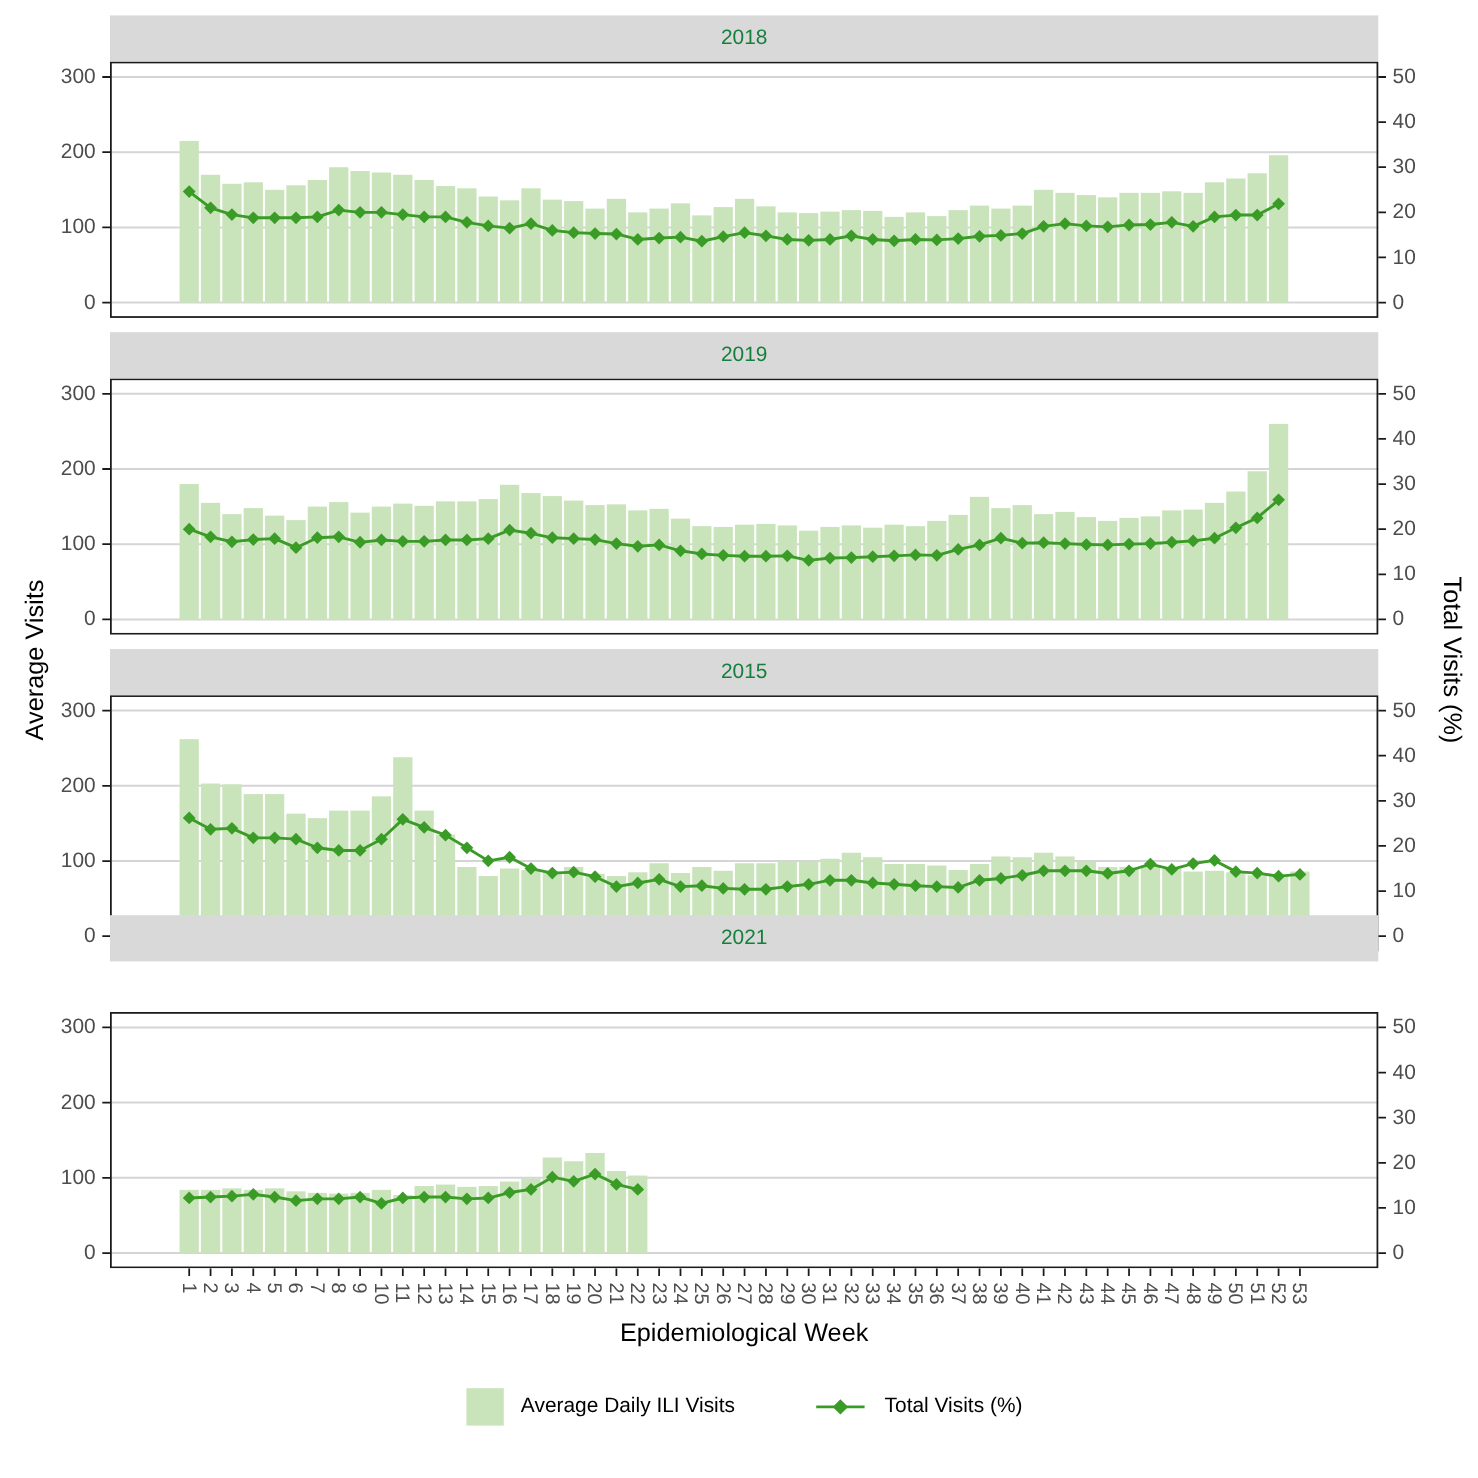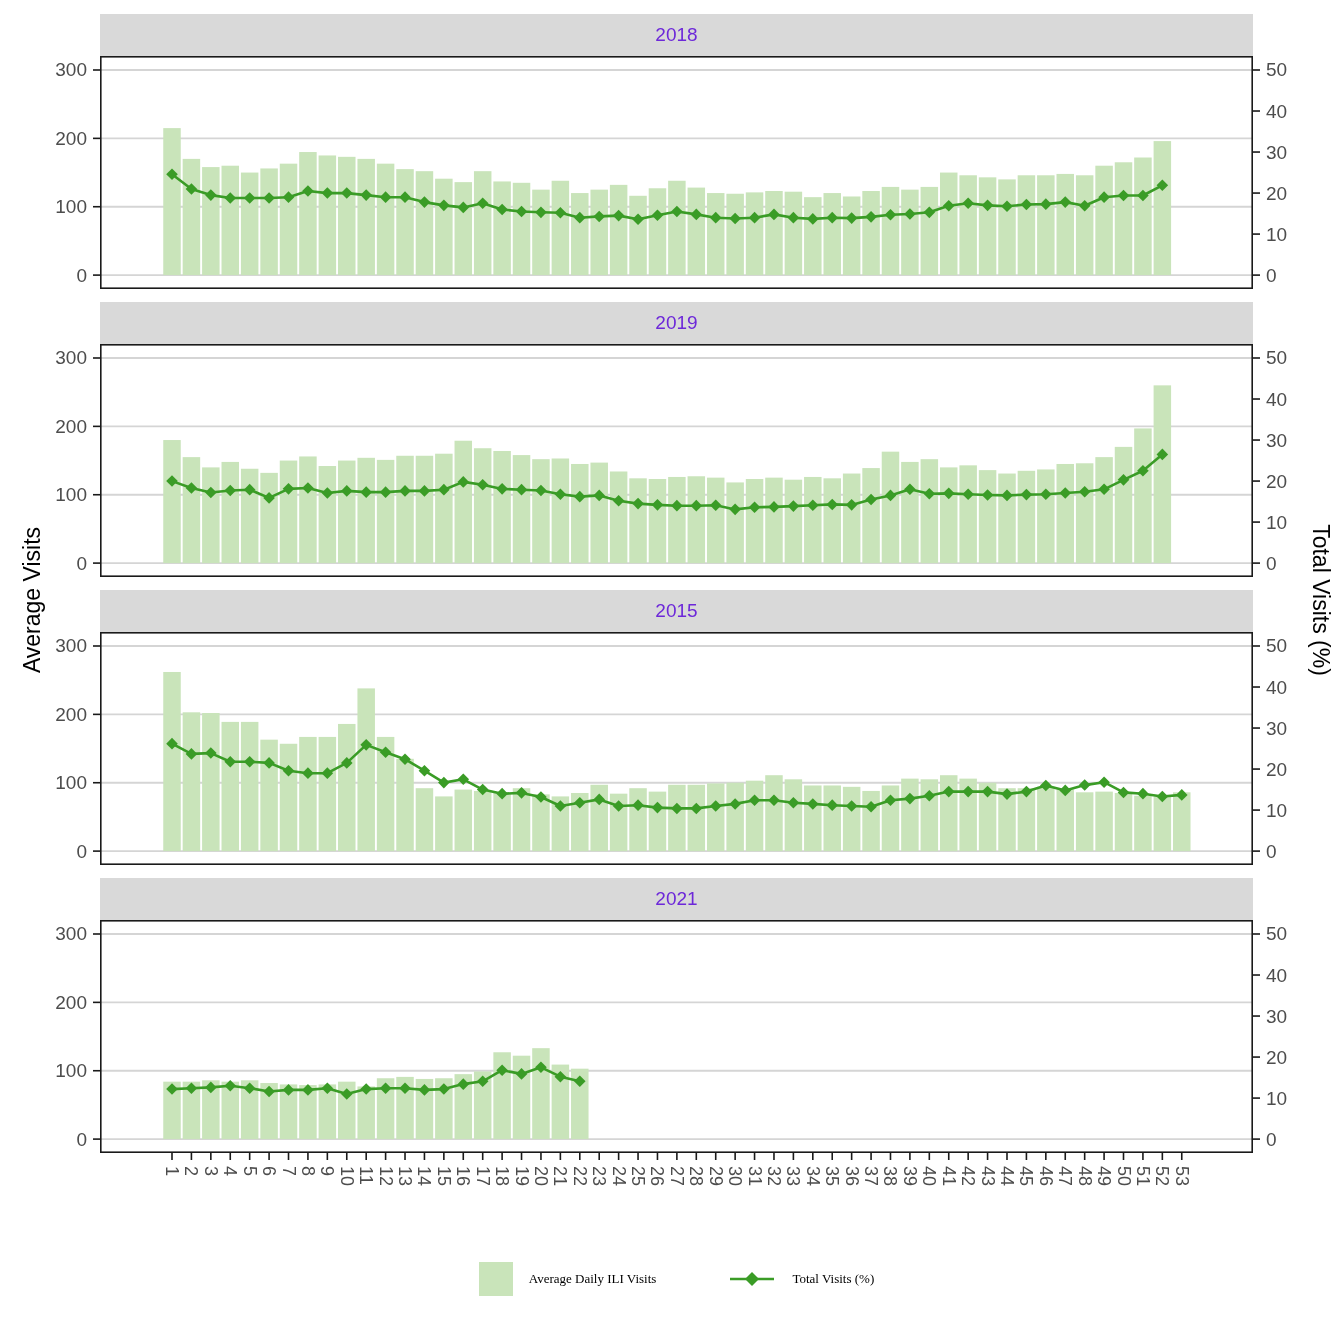--- a/index.html
+++ b/index.html
@@ -1,28 +1,28 @@
 <!DOCTYPE html>
 <html><head>
 <meta charset="utf-8">
 <style>
   html,body{margin:0;padding:0;background:#ffffff;}
   body{width:1344px;height:1344px;font-family:"Liberation Sans",sans-serif;position:relative;overflow:hidden;}
   .fig{position:absolute;inset:0;}
   .strip{position:absolute;left:100px;width:1153px;height:42px;background:#d9d9d9;display:flex;align-items:center;justify-content:center;}
-  .strip span{font-size:19px;color:#6d28d9;}
+  .strip span{font-size:19px;color:#15803d;}
   .panel-svg{position:absolute;left:0;width:1344px;height:233px;}
   .y-title{position:absolute;font-size:23px;color:#000;white-space:nowrap;}
   .y-title.left{left:32px;top:600px;transform:translate(-50%,-50%) rotate(-90deg);}
   .y-title.right{left:1320px;top:600px;transform:translate(-50%,-50%) rotate(90deg);}
   .x-title{position:absolute;left:100px;width:1153px;top:1198px;text-align:center;font-size:23px;color:#000;}
   #xaxis{position:absolute;left:0;top:1153px;width:1344px;height:110px;}
   .legend{position:absolute;left:0;top:1262px;width:1353px;display:flex;justify-content:center;align-items:center;gap:72px;}
   .legend-item{display:flex;align-items:center;gap:16px;}
-  .legend-item .lab{font-size:13px;color:#000;font-family:Liberation Serif, serif;}
+  .legend-item .lab{font-size:19px;color:#000;}
   .swatch{display:inline-block;width:34px;height:34px;}
 </style>
 </head>
 <body>
 
 <div class="fig">
   <div class="y-title left">Average Visits</div>
   <div class="y-title right">Total Visits (%)</div>
 
   <div id="facets">
@@ -438,21 +438,21 @@
         <line x1="1253" x2="1260" y1="96.0394" y2="96.0394" stroke="#1a1a1a" stroke-width="1.6"></line>
         <text x="1266" y="96.0394" text-anchor="start" dominant-baseline="central" font-size="19" fill="#4d4d4d">30</text>
         <line x1="1253" x2="1260" y1="137.0596" y2="137.0596" stroke="#1a1a1a" stroke-width="1.6"></line>
         <text x="1266" y="137.0596" text-anchor="start" dominant-baseline="central" font-size="19" fill="#4d4d4d">20</text>
         <line x1="1253" x2="1260" y1="178.07979999999998" y2="178.07979999999998" stroke="#1a1a1a" stroke-width="1.6"></line>
         <text x="1266" y="178.07979999999998" text-anchor="start" dominant-baseline="central" font-size="19" fill="#4d4d4d">10</text>
         <line x1="1253" x2="1260" y1="219.1" y2="219.1" stroke="#1a1a1a" stroke-width="1.6"></line>
         <text x="1266" y="219.1" text-anchor="start" dominant-baseline="central" font-size="19" fill="#4d4d4d">0</text>
         <rect x="100.8" y="0.8" width="1151.4" height="231.4" fill="none" stroke="#1a1a1a" stroke-width="1.6"></rect>
       </svg>
-      <div class="strip" style="top: 878px; background: rgb(217, 217, 217);">
+      <div class="strip" style="top: 832px; background: rgb(217, 217, 217);">
         <span>2021</span>
       </div>
       <svg class="panel-svg" viewBox="0 0 1344 233" style="top: 920px;">
         <line x1="100" x2="1253" y1="13.998999999999995" y2="13.998999999999995" stroke="#d5d5d5" stroke-width="1.8"></line>
         <line x1="100" x2="1253" y1="82.36599999999999" y2="82.36599999999999" stroke="#d5d5d5" stroke-width="1.8"></line>
         <line x1="100" x2="1253" y1="150.733" y2="150.733" stroke="#d5d5d5" stroke-width="1.8"></line>
         <line x1="100" x2="1253" y1="219.1" y2="219.1" stroke="#d5d5d5" stroke-width="1.8"></line>
         <g fill="#c9e4ba">
           <rect x="163.25" y="161.67" width="17.5" height="57.43"></rect>
           <rect x="182.67" y="161.67" width="17.5" height="57.43"></rect>
@@ -627,20 +627,21 @@
       <text x="1104.0880000000002" y="13" font-size="18" fill="#4d4d4d" text-anchor="start" dominant-baseline="central" transform="rotate(90 1104.0880000000002 13)">49</text>
       <line x1="1123.5065" x2="1123.5065" y1="0" y2="7" stroke="#1a1a1a" stroke-width="1.6"></line>
       <text x="1123.5065" y="13" font-size="18" fill="#4d4d4d" text-anchor="start" dominant-baseline="central" transform="rotate(90 1123.5065 13)">50</text>
       <line x1="1142.9250000000002" x2="1142.9250000000002" y1="0" y2="7" stroke="#1a1a1a" stroke-width="1.6"></line>
       <text x="1142.9250000000002" y="13" font-size="18" fill="#4d4d4d" text-anchor="start" dominant-baseline="central" transform="rotate(90 1142.9250000000002 13)">51</text>
       <line x1="1162.3435" x2="1162.3435" y1="0" y2="7" stroke="#1a1a1a" stroke-width="1.6"></line>
       <text x="1162.3435" y="13" font-size="18" fill="#4d4d4d" text-anchor="start" dominant-baseline="central" transform="rotate(90 1162.3435 13)">52</text>
       <line x1="1181.7620000000002" x2="1181.7620000000002" y1="0" y2="7" stroke="#1a1a1a" stroke-width="1.6"></line>
       <text x="1181.7620000000002" y="13" font-size="18" fill="#4d4d4d" text-anchor="start" dominant-baseline="central" transform="rotate(90 1181.7620000000002 13)">53</text>
     </svg>
+  <div class="x-title">Epidemiological Week</div>
 
   <div class="legend">
     <div class="legend-item">
       <span class="swatch" style="background: rgb(201, 228, 186);"></span>
       <span class="lab">Average Daily ILI Visits</span>
     </div>
     <div class="legend-item">
       <svg width="48" height="18">
         <line id="lk-line" x1="2" y1="9" x2="46" y2="9" stroke-width="2.6" stroke="#3a9c26"></line>
         <path id="lk-diamond" d="M24 2 L31 9 L24 16 L17 9 Z" fill="#3a9c26"></path>

